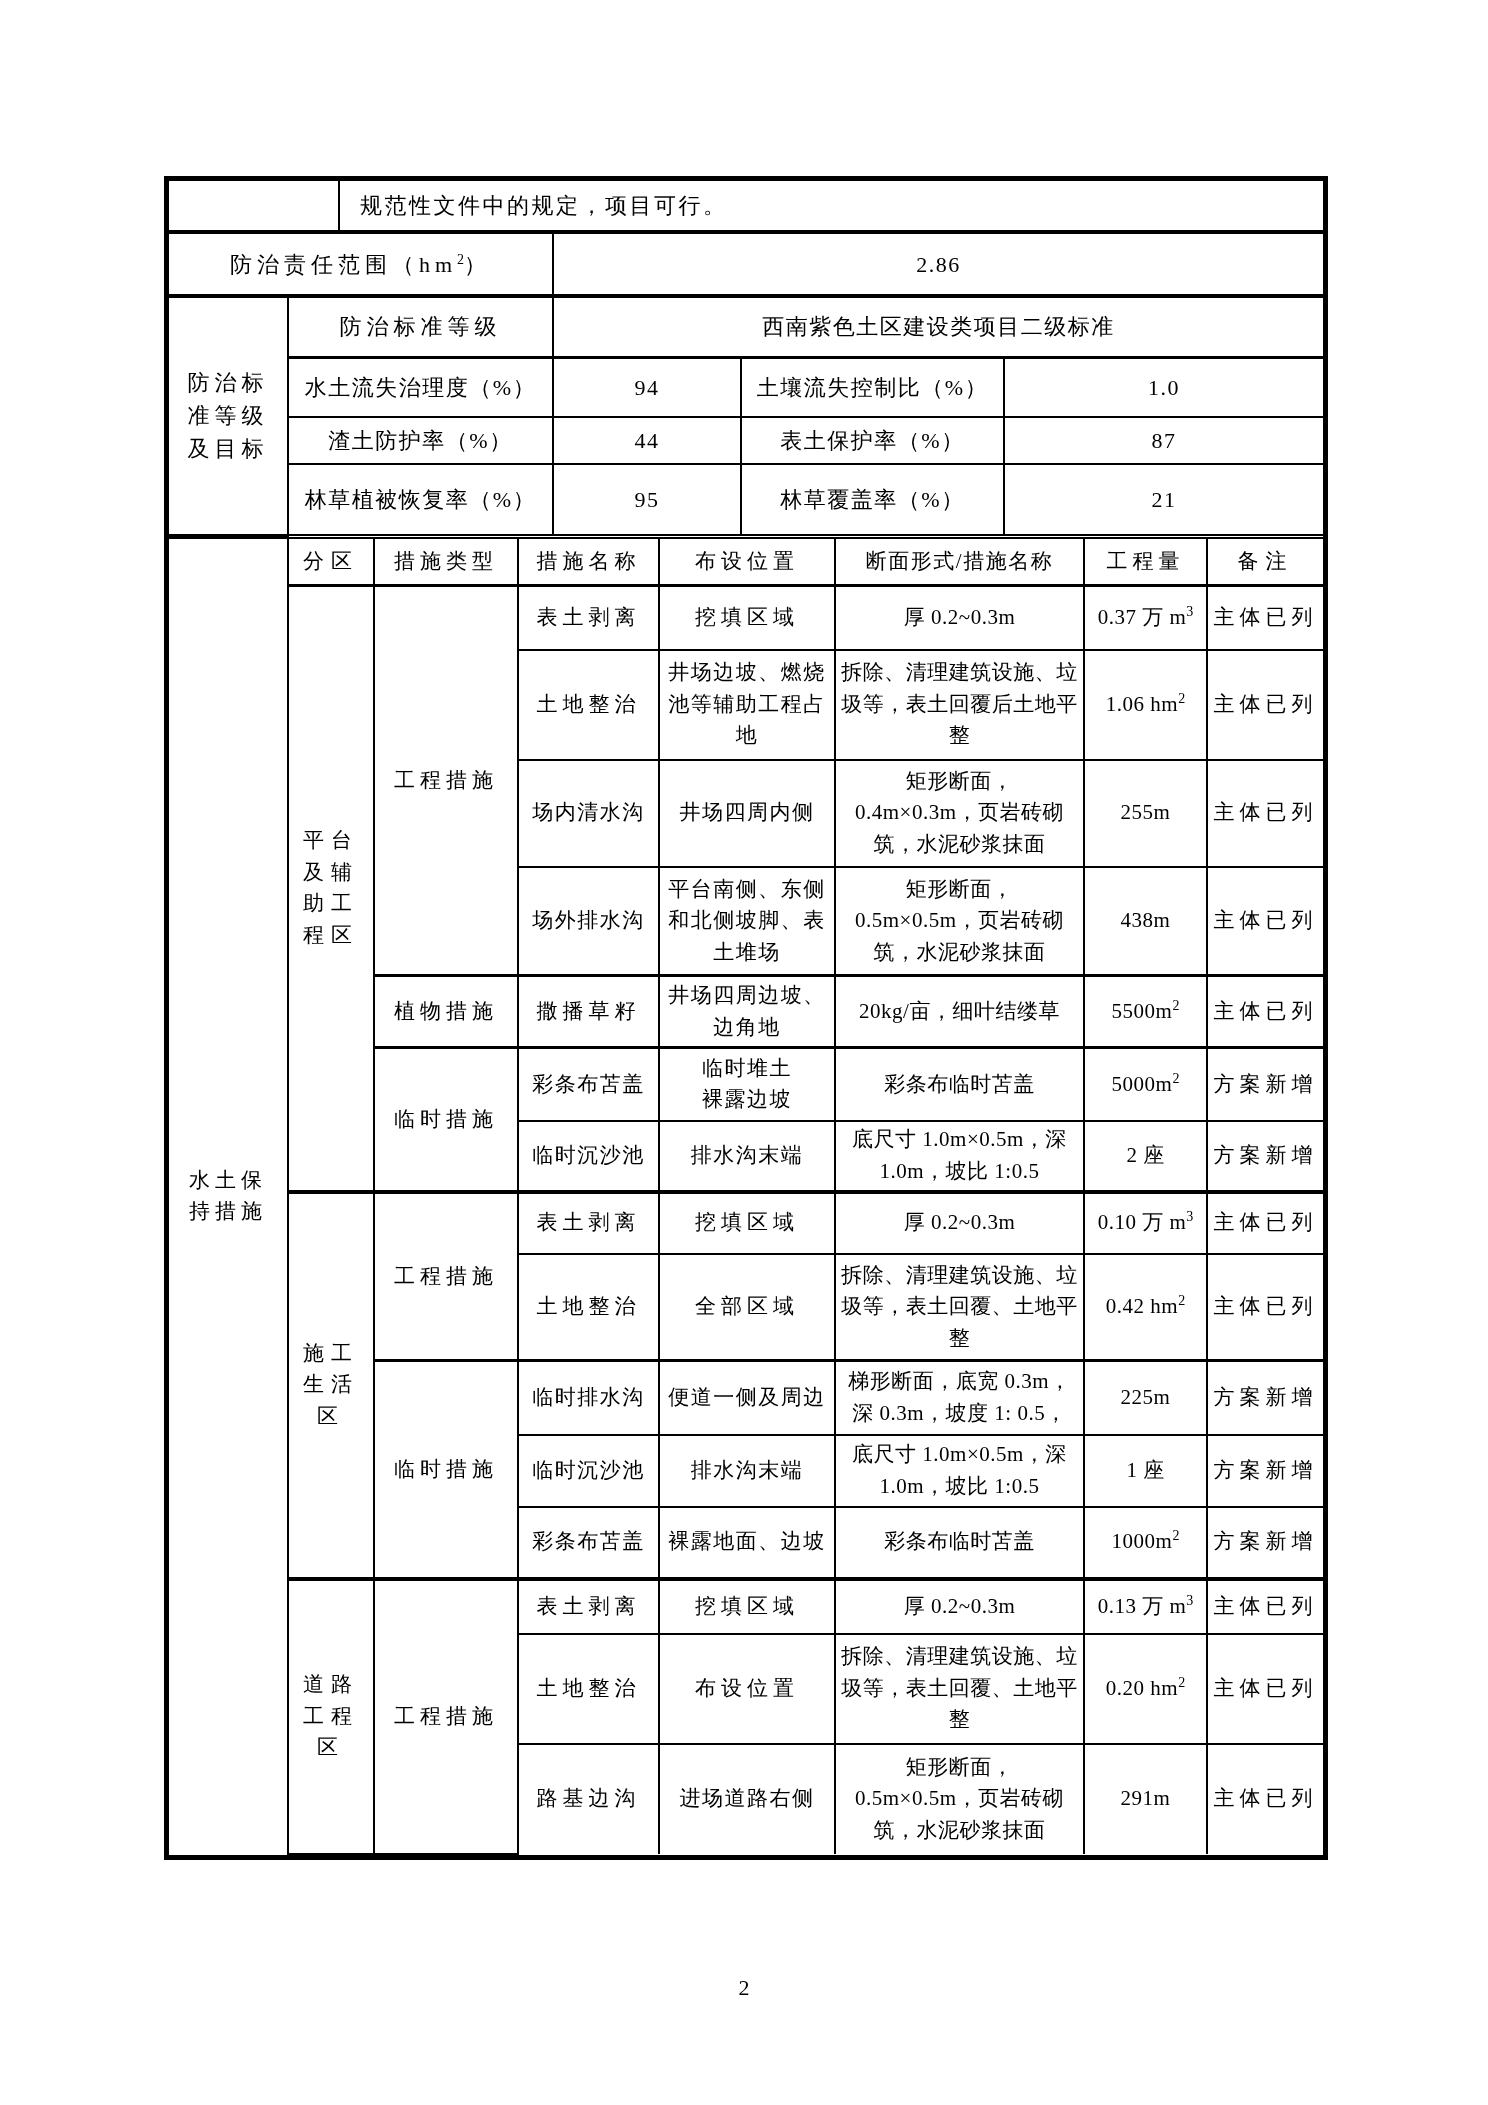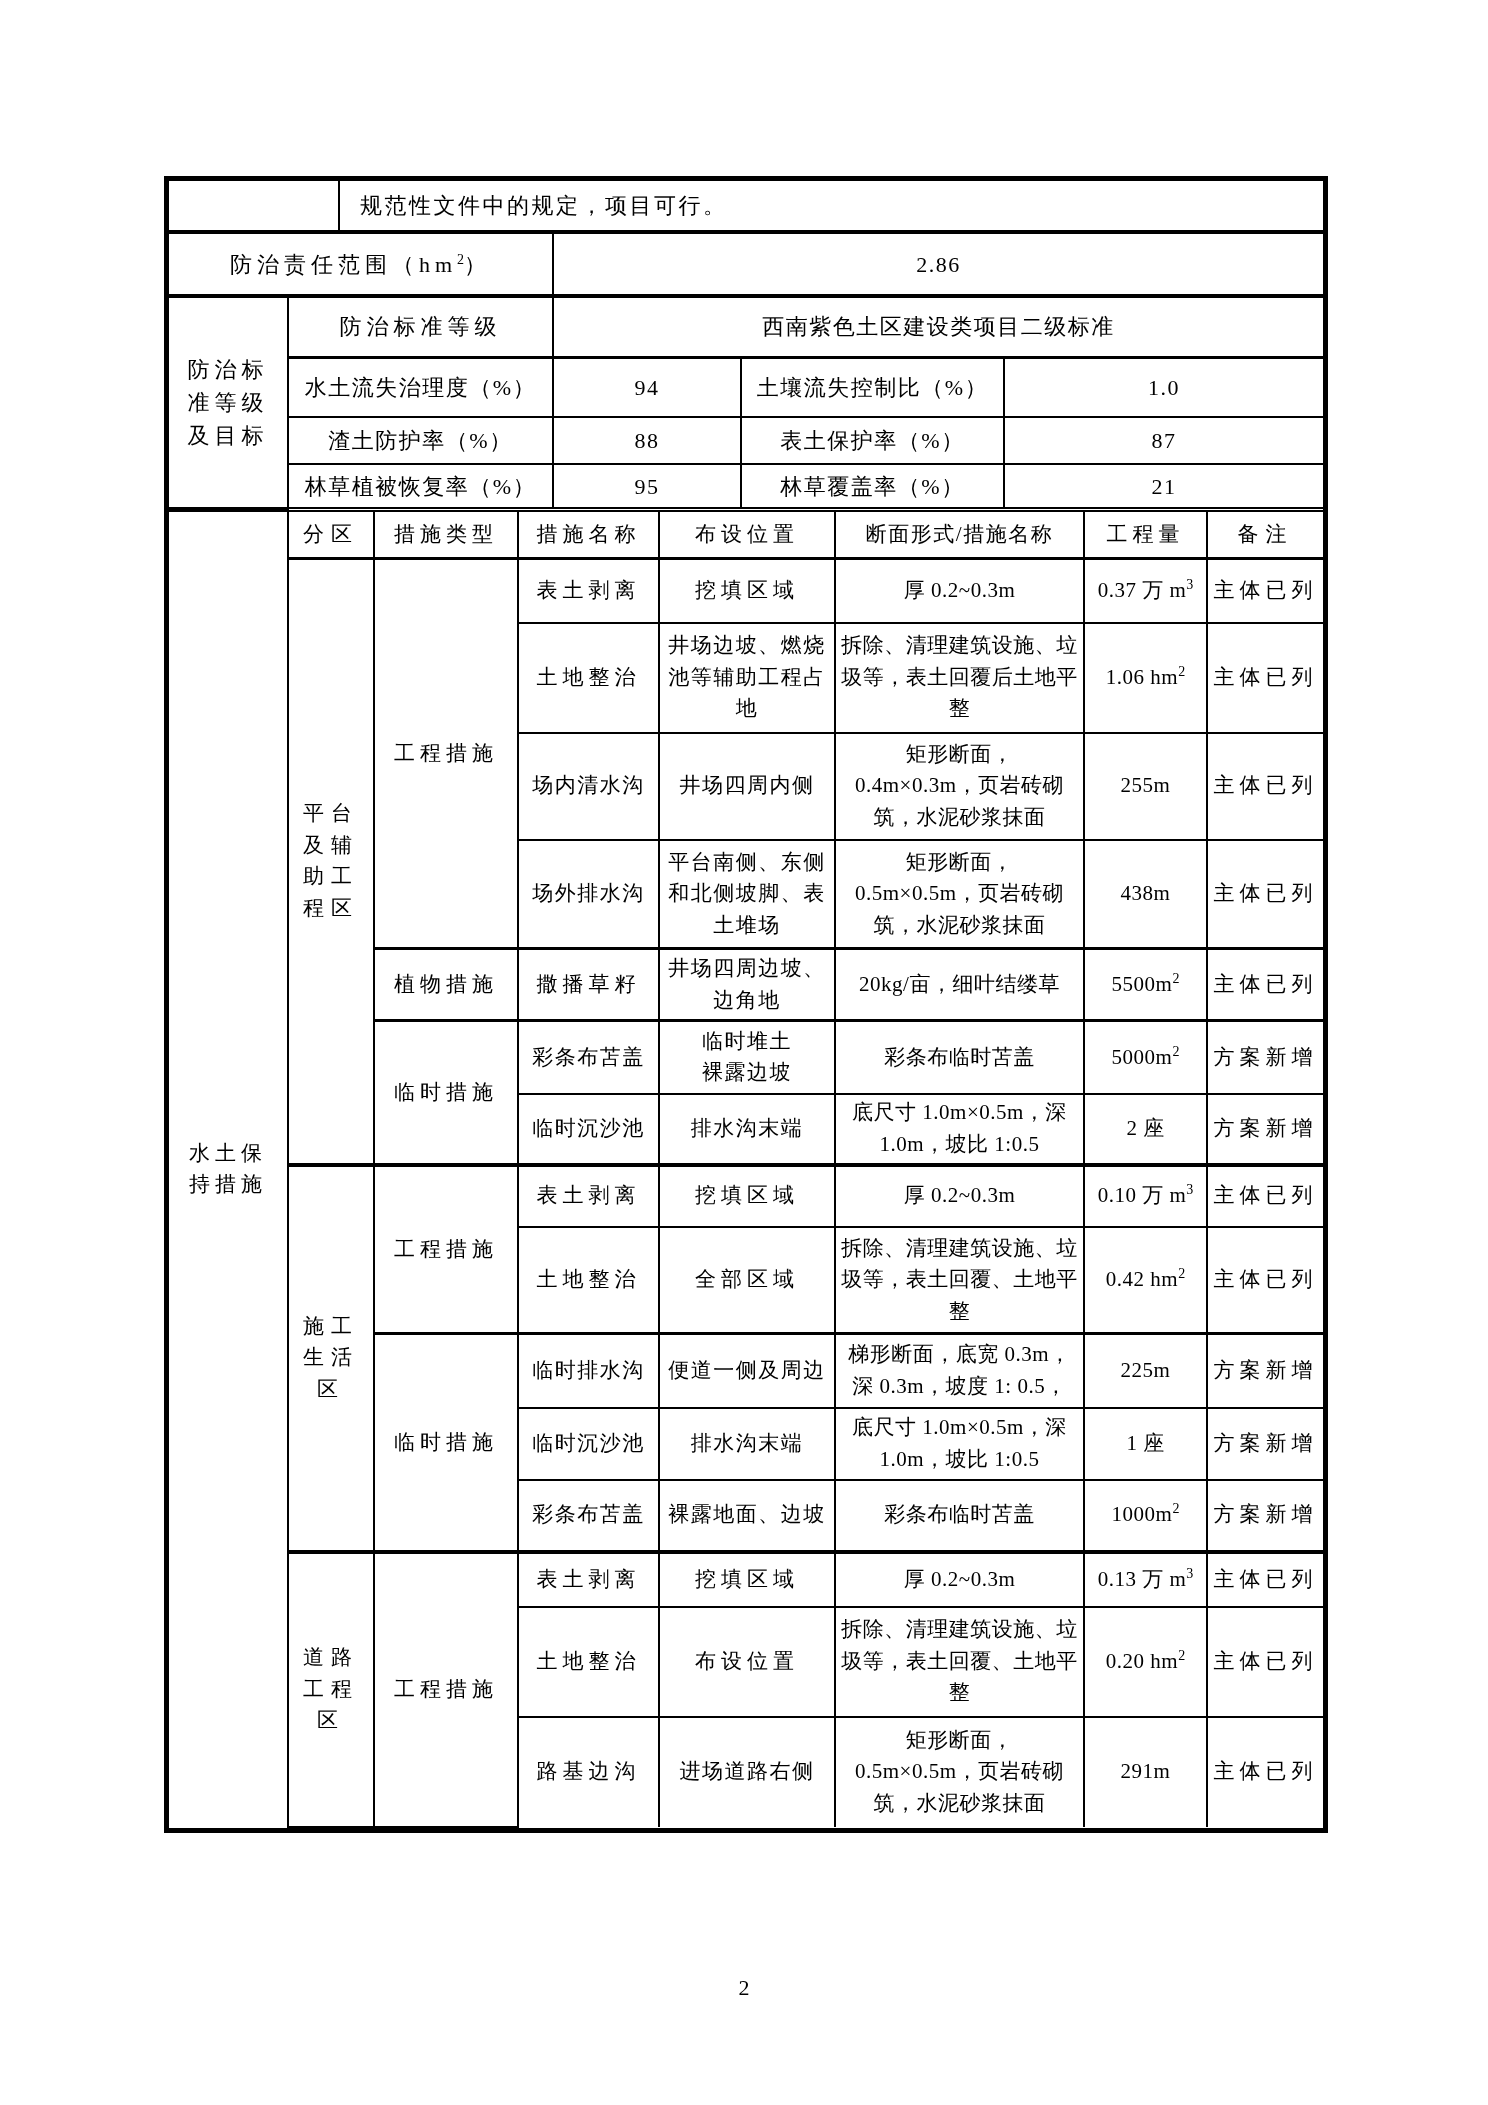--- a/index.html
+++ b/index.html
@@ -110,25 +110,25 @@
         <td colspan="3">西南紫色土区建设类项目二级标准</td>
       </tr>
       <tr style="height:60px">
         <td>水土流失治理度（%）</td>
         <td>94</td>
         <td>土壤流失控制比（%）</td>
         <td>1.0</td>
       </tr>
       <tr style="height:47px">
         <td>渣土防护率（%）</td>
-        <td>88</td>
+        <td>44</td>
         <td>表土保护率（%）</td>
         <td>87</td>
       </tr>
-      <tr style="height:44px">
+      <tr style="height:71px">
         <td>林草植被恢复率（%）</td>
         <td>95</td>
         <td>林草覆盖率（%）</td>
         <td>21</td>
       </tr>
     </tbody>
       </table>
 
     <table id="t4">
       <colgroup>

